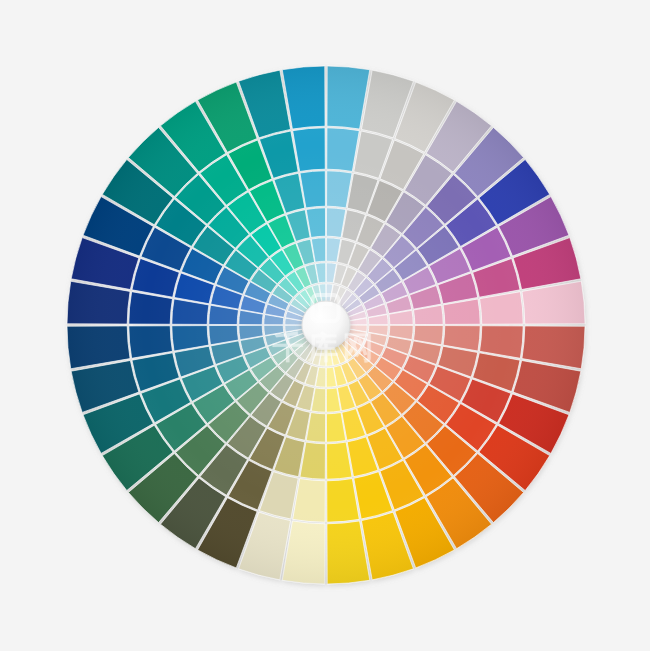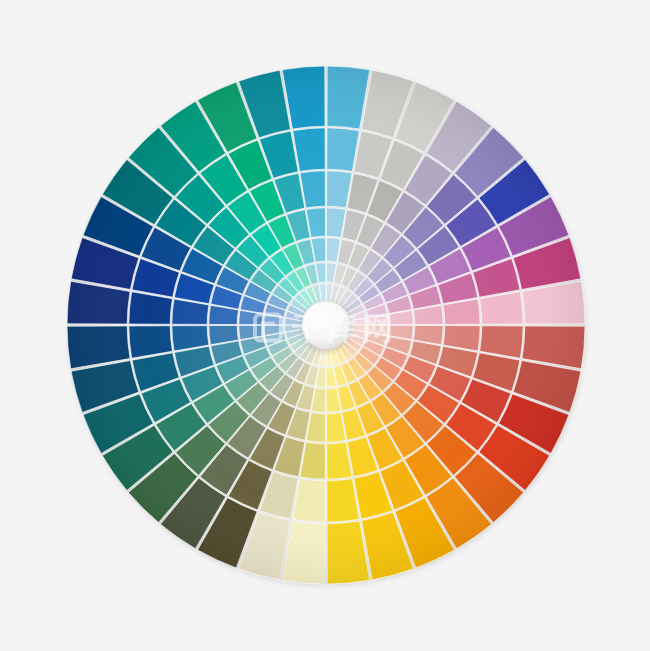--- a/index.html
+++ b/index.html
@@ -35,23 +35,24 @@
     width: 650px;
     height: 651px;
     pointer-events: none;
   }
   .wm-row {
     position: absolute;
     left: 50%;
     top: 328px;
     transform: translate(-50%, -50%);
     display: flex;
-    align-items: flex-start;
+    align-items: center;
     gap: 9px;
     opacity: 0.52;
+    flex-direction: column;
   }
   .wm-logo {
     width: 30px;
     height: 30px;
     border: 4px solid #ffffff;
     border-radius: 7px;
     box-sizing: border-box;
     position: relative;
   }
   .wm-logo::after {

